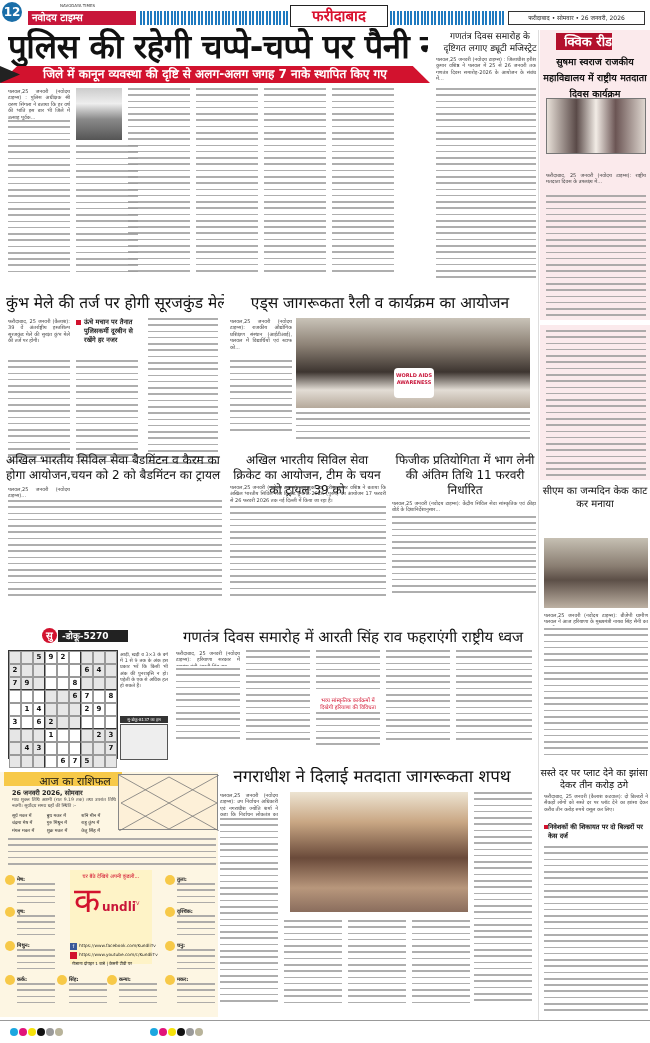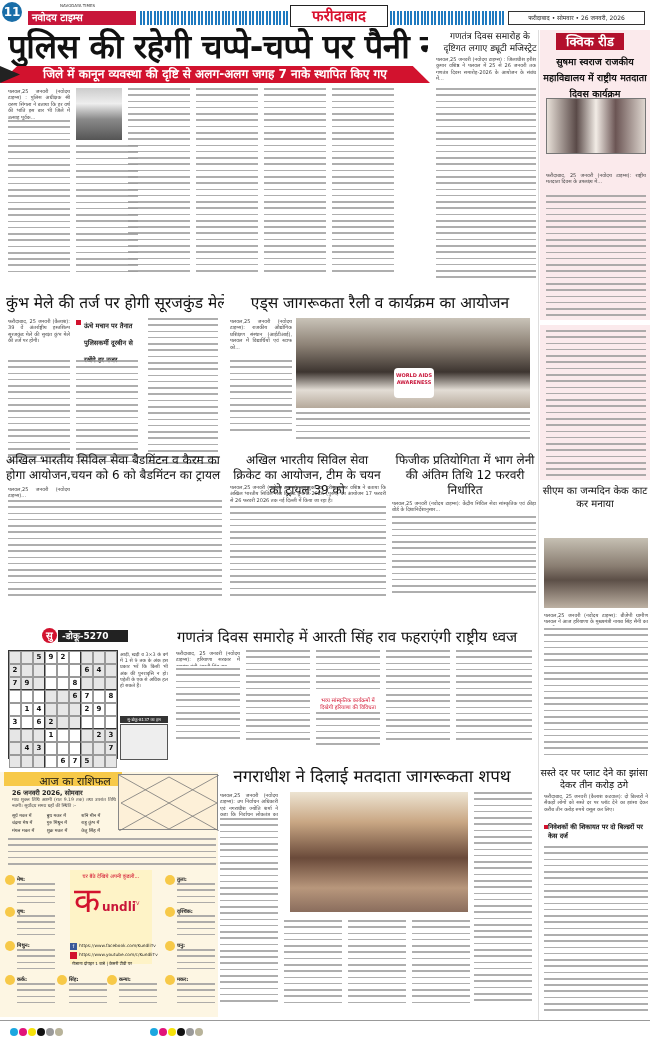--- a/index.html
+++ b/index.html
@@ -19,21 +19,21 @@
 #barcode2{left:390px;top:11px;width:115px;height:14px;background:repeating-linear-gradient(90deg,#1f7ac0 0 2px,#fff 2px 3.4px)}
 #cityTab{left:290px;top:5px;width:98px;height:22px;border:1.5px solid #222;background:#fff;color:#d9112e;font-size:15px;font-weight:bold;text-align:center;line-height:20px}
 #dateline{left:508px;top:11px;width:137px;height:14px;border:1px solid #333;font-size:6px;line-height:12px;text-align:center;color:#222}
 
 #mainHead{left:8px;top:28px;width:420px;height:38px;font-size:33px;line-height:38px;color:#111;font-weight:bold;letter-spacing:-.5px}
 #subHead{left:0;top:66px;width:430px;height:17px;background:#d2122e;color:#fff;font-size:12px;font-weight:bold;text-align:center;line-height:17px;clip-path:polygon(4% 0,96% 0,100% 100%,0 100%)}
 #subHeadDark{left:0;top:66px;width:20px;height:17px;background:#222;clip-path:polygon(0 0,100% 50%,0 100%)}
 #sideHead{left:440px;top:30px;width:100px;font-size:9px;line-height:12px;color:#111;text-align:center}
 
 #quick{left:540px;top:30px;width:110px;height:290px;background:#fbeaec}
-#quickTag{left:556px;top:33px;width:68px;height:17px;background:#b3102c;color:#fff;font-size:13px;text-align:center;line-height:17px;font-weight:bold}
+#quickTag{left:556px;top:33px;width:56px;height:17px;background:#b3102c;color:#fff;font-size:13px;text-align:right;line-height:17px;font-weight:bold}
 #quickHead{left:542px;top:54px;width:106px;font-size:9.5px;line-height:16px;text-align:center;color:#111;font-weight:bold}
 #quickPhoto{left:546px;top:98px;width:100px;height:56px;border:1px solid #777}
 
 .h2{font-size:15.5px;line-height:19px}
 
 #sudokuBadge{left:42px;top:628px;width:15px;height:15px;border-radius:50%;background:#d2122e;color:#fff;font-size:10px;text-align:center;line-height:15px;font-weight:bold}
 #sudokuTitle{left:58px;top:630px;width:70px;height:12px;background:#222;color:#fff;font-size:9px;font-weight:bold;line-height:12px;padding-left:4px}
 #sudokuGrid{left:8px;top:650px;width:110px;height:109px;display:grid;grid-template-columns:repeat(9,1fr);grid-template-rows:repeat(9,1fr);border:1.5px solid #333;background:#ececec}
 #sudokuGrid div{border:.5px solid #999;font-size:7px;font-weight:bold;line-height:11px;text-align:center;color:#111}
 #sudokuGrid div.b3{border-right:1.5px solid #333}
@@ -52,21 +52,21 @@
 
 #plotHead{left:540px;top:767px;width:108px;font-size:9.5px;line-height:12px;text-align:center;color:#111}
 #plotSub{left:548px;top:823px;width:100px;font-size:6.5px;font-weight:bold;line-height:9px;color:#111}
 
 .cdot{position:absolute;top:1028px;width:8px;height:8px;border-radius:50%}
 .rule{position:absolute;background:#999}
 </style>
 </head>
 <body>
 
-<div class="abs" id="pgnum">11</div>
+<div class="abs" id="pgnum">12</div>
 <div class="abs" id="brandsmall">NAVODAYA TIMES</div>
 <div class="abs" id="brand">नवोदय टाइम्स</div>
 <div class="abs" id="barcode"></div>
 <div class="abs" id="cityTab">फरीदाबाद</div>
 <div class="abs" id="barcode2"></div>
 <div class="abs" id="dateline">फरीदाबाद • सोमवार • 26 जनवरी, 2026</div>
 
 <div class="abs hd" id="mainHead">पुलिस की रहेगी चप्पे-चप्पे पर पैनी नजर</div>
 <div class="abs" id="subHead">जिले में कानून व्यवस्था की दृष्टि से अलग-अलग जगह 7 नाके स्थापित किए गए</div>
 <div class="abs" id="subHeadDark"></div>
@@ -331,21 +331,21 @@
     <i></i>
     <i></i>
     <i></i>
     <i></i>
     <i></i>
     <i></i>
     <i></i>
     <i></i>
   </div>
 <div class="abs" style="left:76px;top:320px;width:5px;height:5px;background:#d2122e"></div>
-<div class="abs" style="left:84px;top:318px;width:62px;font-size:6.5px;font-weight:bold;line-height:17px;color:#222">ऊंचे मचान पर तैनात पुलिसकर्मी दूरबीन से रखेंगे हर नजर</div>
+<div class="abs" style="left:84px;top:318px;width:62px;font-size:6.5px;font-weight:bold;line-height:9px;color:#222">ऊंचे मचान पर तैनात पुलिसकर्मी दूरबीन से रखेंगे हर नजर</div>
 <div class="abs lines" style="left:76px;top:360px;width:62px;height:110px">
     <i></i>
     <i></i>
     <i></i>
     <i></i>
     <i></i>
     <i></i>
     <i></i>
     <i></i>
     <i></i>
@@ -405,21 +405,21 @@
   <div style="position:absolute;left:98px;top:50px;width:40px;height:30px;background:#fff;border-radius:4px;color:#c8163a;font-size:5px;font-weight:bold;text-align:center;line-height:7px;padding-top:4px">WORLD AIDS AWARENESS</div>
 </div>
 <div class="abs lines" style="left:296px;top:412px;width:234px;height:28px">
     <i></i>
     <i></i>
     <i></i>
     <i></i>
     <i></i>
   </div>
 
-<div class="abs hd" style="left:4px;top:453px;width:218px;font-size:12px;line-height:15px;font-weight:normal;white-space:normal">अखिल भारतीय सिविल सेवा बैडमिंटन व कैरम का होगा आयोजन,चयन को 6 को बैडमिंटन का ट्रायल</div>
+<div class="abs hd" style="left:4px;top:453px;width:218px;font-size:12px;line-height:15px;font-weight:normal;white-space:normal">अखिल भारतीय सिविल सेवा बैडमिंटन व कैरम का होगा आयोजन,चयन को 2 को बैडमिंटन का ट्रायल</div>
 <div class="abs txt" style="left:8px;top:486px;width:62px;height:14px">पलवल,25 जनवरी (नवोदय टाइम्स)...</div>
 <div class="abs lines" style="left:8px;top:500px;width:214px;height:100px">
     <i></i>
     <i></i>
     <i></i>
     <i></i>
     <i></i>
     <i></i>
     <i></i>
     <i></i>
@@ -446,21 +446,21 @@
     <i></i>
     <i></i>
     <i></i>
     <i></i>
     <i></i>
     <i></i>
     <i></i>
     <i></i>
   </div>
 
-<div class="abs hd" style="left:394px;top:453px;width:142px;font-size:12px;line-height:15px;font-weight:normal;white-space:normal">फिजीक प्रतियोगिता में भाग लेनी की अंतिम तिथि 12 फरवरी निर्धारित</div>
+<div class="abs hd" style="left:394px;top:453px;width:142px;font-size:12px;line-height:15px;font-weight:normal;white-space:normal">फिजीक प्रतियोगिता में भाग लेनी की अंतिम तिथि 11 फरवरी निर्धारित</div>
 <div class="abs txt" style="left:392px;top:500px;width:144px;height:14px">पलवल,25 जनवरी (नवोदय टाइम्स): केंद्रीय सिविल सेवा सांस्कृतिक एवं क्रीड़ा बोर्ड के दिशानिर्देशानुसार...</div>
 <div class="abs lines" style="left:392px;top:516px;width:144px;height:86px">
     <i></i>
     <i></i>
     <i></i>
     <i></i>
     <i></i>
     <i></i>
     <i></i>
     <i></i>
@@ -607,21 +607,21 @@
     <div style="background: rgb(255, 255, 255);">6</div>
     <div class="b3" style="background: rgb(255, 255, 255);">7</div>
     <div style="background: rgb(230, 230, 230);">5</div>
     <div style="background: rgb(230, 230, 230);"></div>
     <div style="background: rgb(230, 230, 230);"></div>
   </div>
 <div class="abs txt" style="left:120px;top:652px;width:48px;height:60px;font-size:4.8px;line-height:6.2px">आड़ी, खड़ी व 3×3 के वर्ग में 1 से 9 तक के अंक इस प्रकार भरें कि किसी भी अंक की पुनरावृत्ति न हो। पहेली के एक से अधिक हल हो सकते हैं।</div>
 <div class="abs" id="solTitle">सु-डोकू-8137 का हल</div>
 <div class="abs" id="solGrid"></div>
 
-<div class="abs hd h2" style="left:172px;top:628px;width:350px;font-size:15px;font-weight:normal">गणतंत्र दिवस समारोह में आरती सिंह राव फहराएंगी राष्ट्रीय ध्वज</div>
+<div class="abs hd h2" style="left:178px;top:628px;width:350px;font-size:15px;font-weight:normal">गणतंत्र दिवस समारोह में आरती सिंह राव फहराएंगी राष्ट्रीय ध्वज</div>
 <div class="abs txt" style="left:176px;top:650px;width:64px;height:16px">फरीदाबाद, 25 जनवरी (नवोदय टाइम्स): हरियाणा सरकार में स्वास्थ्य मंत्री आरती सिंह राव...</div>
 <div class="abs lines" style="left:176px;top:668px;width:64px;height:84px">
     <i></i>
     <i></i>
     <i></i>
     <i></i>
     <i></i>
     <i></i>
     <i></i>
     <i></i>

